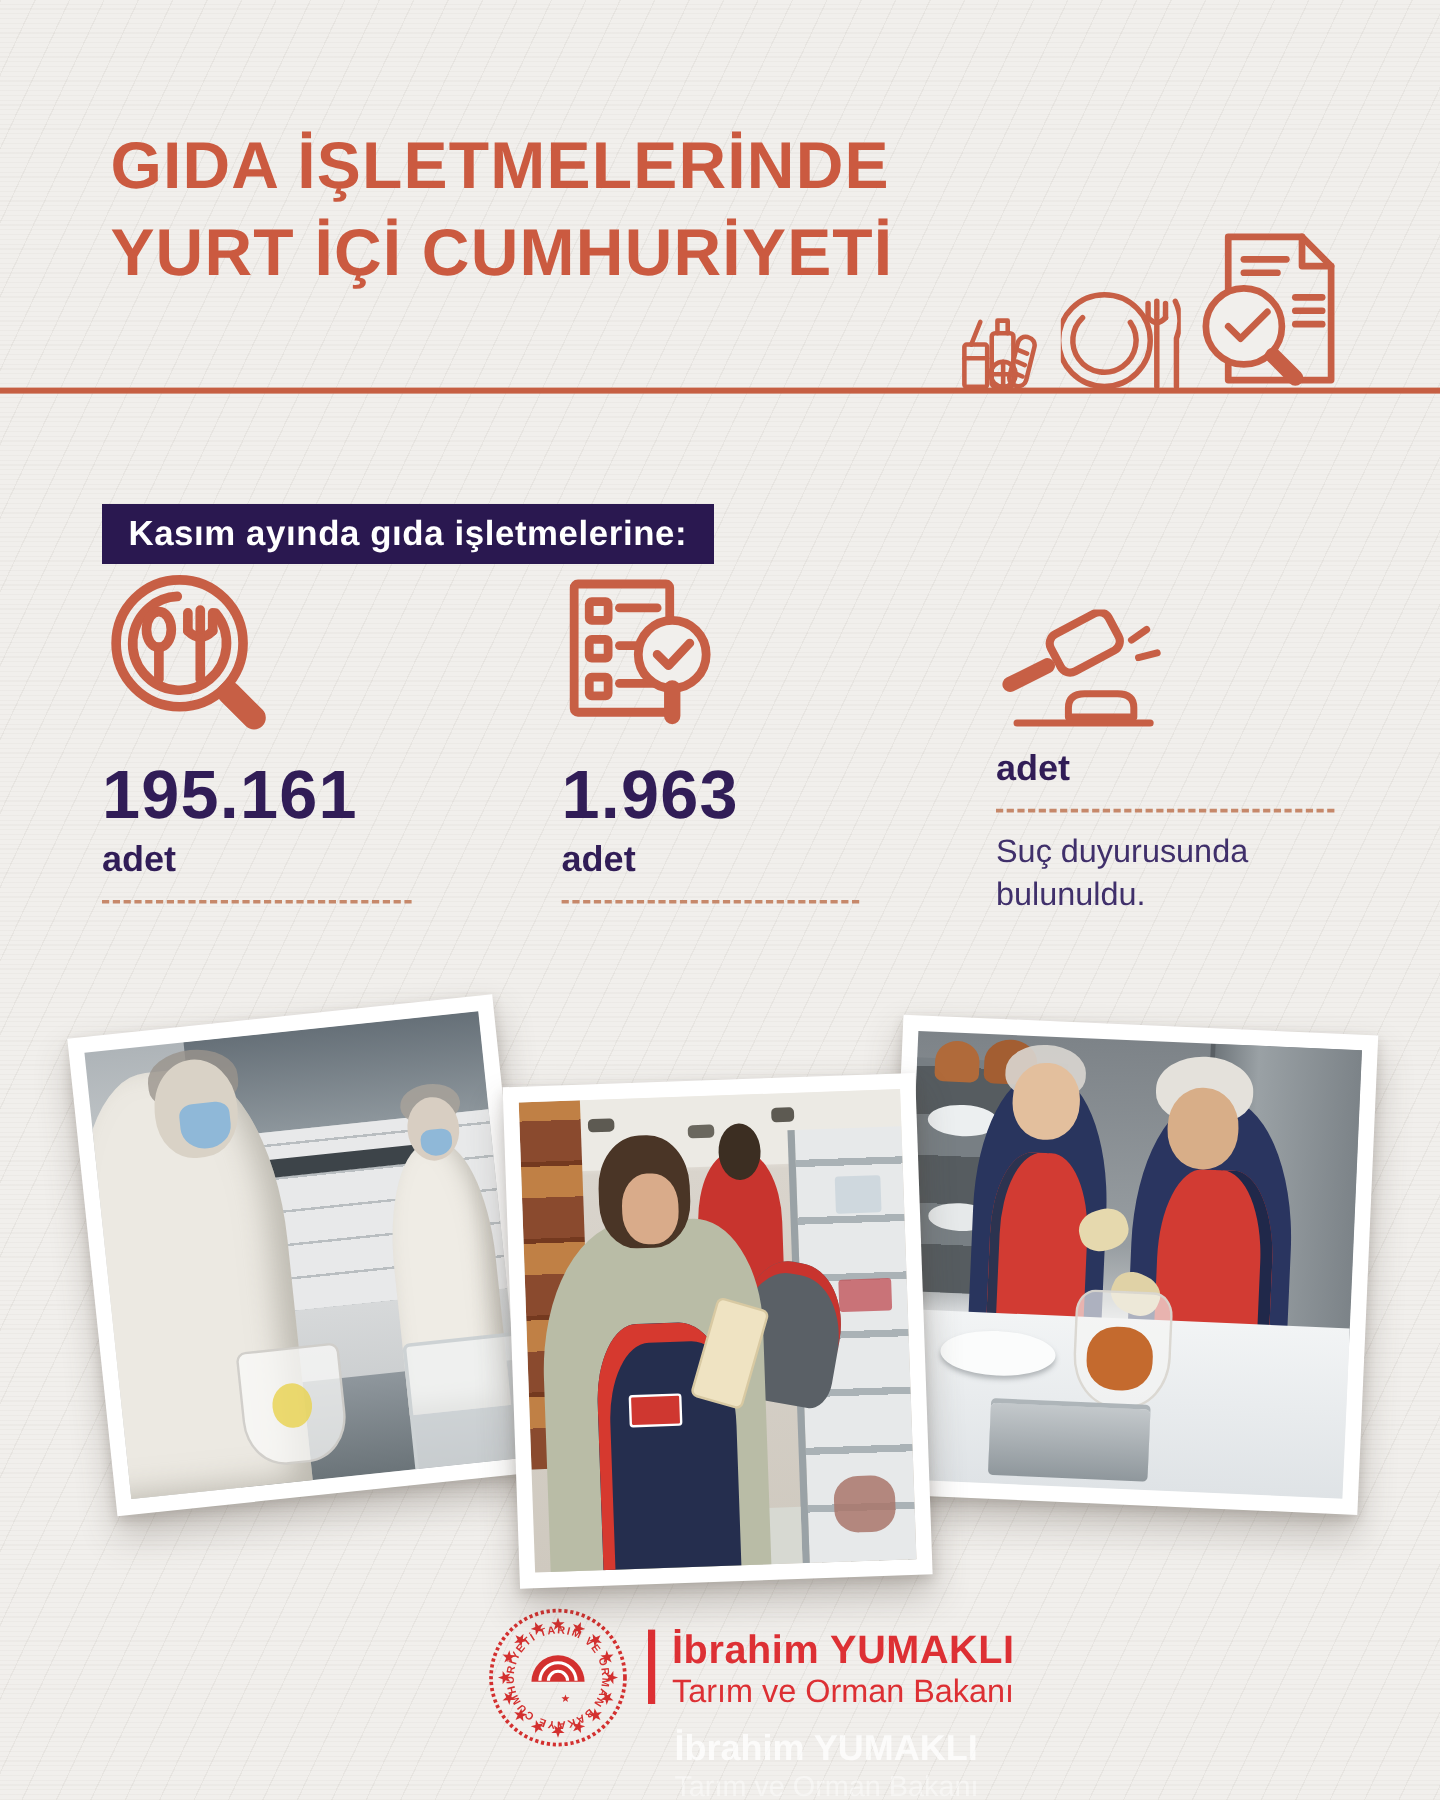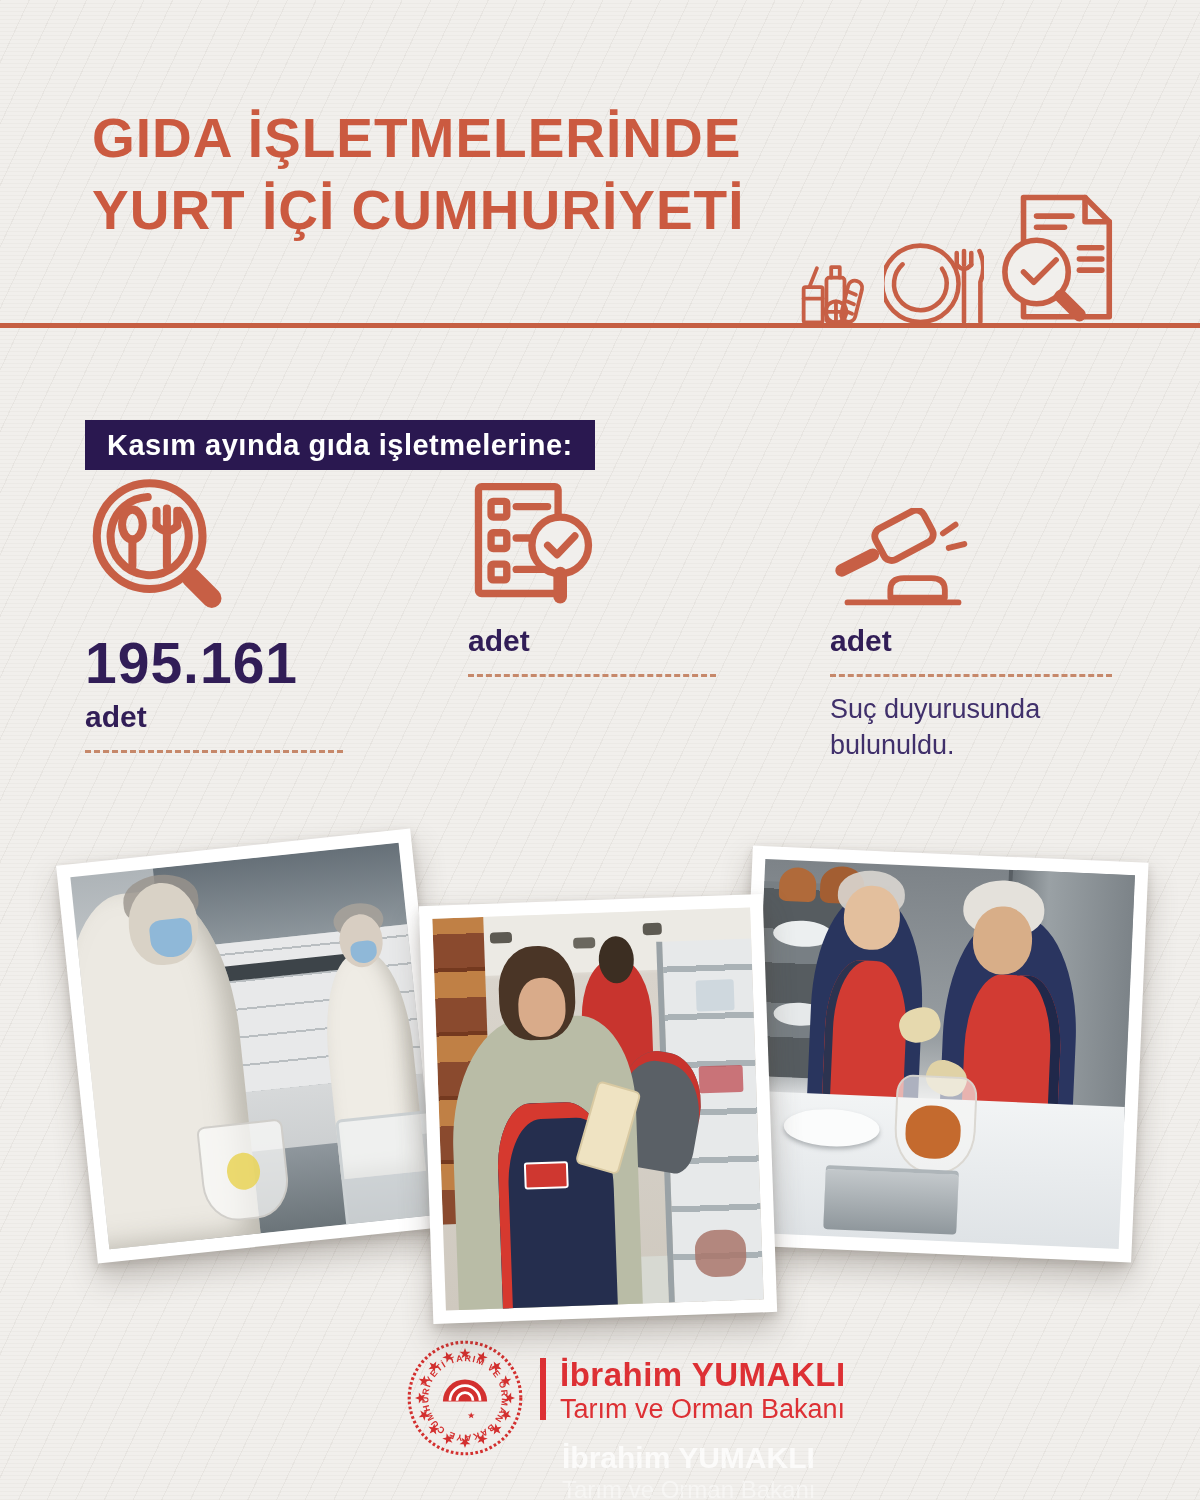--- a/index.html
+++ b/index.html
@@ -226,20 +226,21 @@
             <rect x="22" y="82" width="15" height="15" rx="2"></rect>
             <line x1="46" y1="27" x2="76" y2="27"></line>
             <line x1="46" y1="57" x2="70" y2="57"></line>
             <line x1="46" y1="87" x2="76" y2="87"></line>
             <circle cx="88" cy="64" r="27" fill="#f1efec"></circle>
             <path d="M76 64 l9 9 l17 -18"></path>
             <path d="M88 91 v22" stroke-width="13"></path>
           </g>
         </svg>
       </div>
+      <div class="value">1.963</div>
       <div class="unit">adet</div>
       <div class="dash"></div>
     </div>
 
     <div class="stat">
       <div class="icon-box">
         <svg width="146" height="112" viewBox="0 0 150 115">
           <g class="st" stroke-width="7">
             <rect x="48" y="10" width="56" height="36" rx="9" transform="rotate(-28 76 28)"></rect>
             <line x1="44" y1="48" x2="12" y2="64" stroke-width="13"></line>

